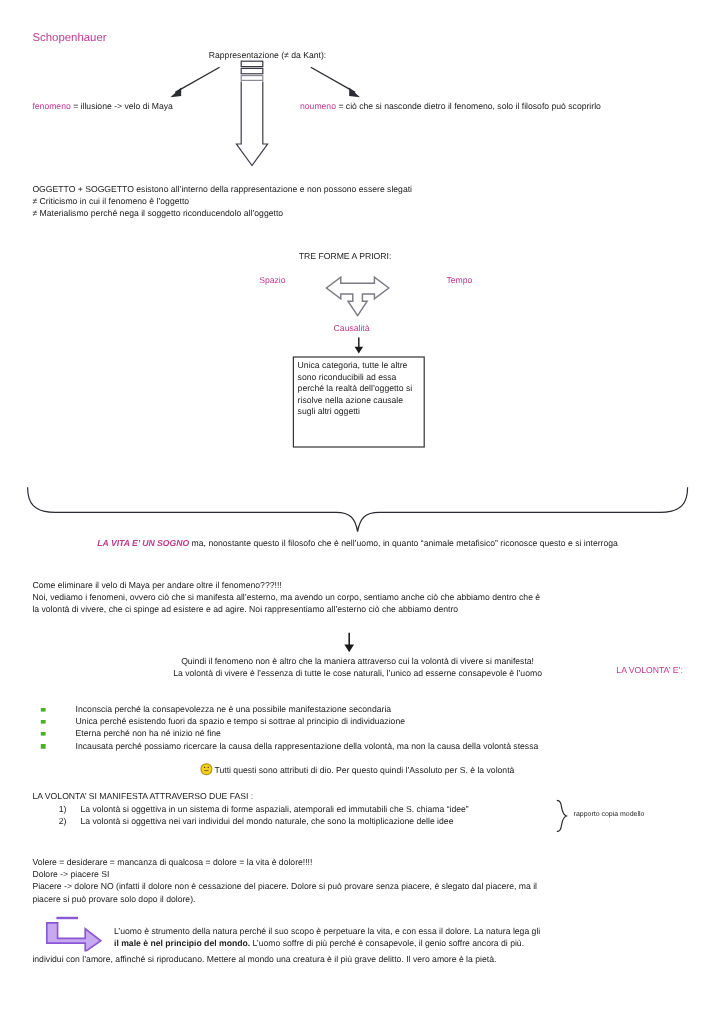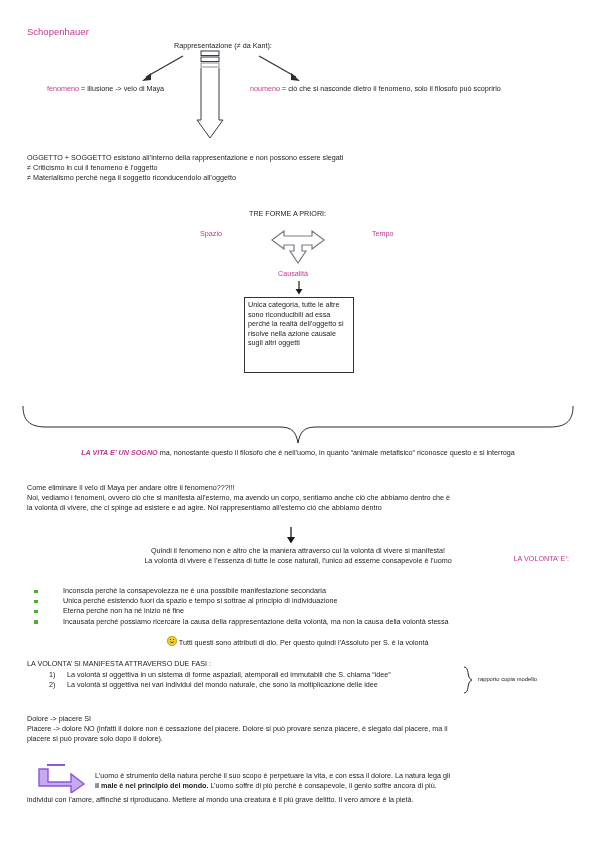--- a/index.html
+++ b/index.html
@@ -36,31 +36,31 @@
   #rappr-label { left: 174px; top: 41px; }
 
   
   #big-arrow { left: 196px; top: 50px; }
 
   
   #arrow-left-diag  { left: 140px; top: 55px; }
   #arrow-right-diag { left: 258px; top: 55px; }
 
   
-  #fenomeno-line { left: 27px; top: 84px; margin-left: 20px; }
+  #fenomeno-line { left: 27px; top: 84px; }
   #noumeno-line  { left: 250px; top: 84px; }
 
   
   #oggetto-block { left: 27px; top: 153px; }
   #oggetto-block .ln { display: block; }
 
   
   #tre-forme-label { left: 249px; top: 209px; }
   #three-arrow { left: 265px; top: 220px; }
-  #spazio-label { left: 200px; top: 229px; }
+  #spazio-label { left: 216px; top: 229px; }
   #tempo-label  { left: 372px; top: 229px; }
   #causalita-label { left: 278px; top: 269px; }
   #causalita-arrow { left: 294px; top: 281px; }
 
   
   #unica-box {
     left: 244px; top: 297px;
     width: 110px; height: 76px;
     border: 1px solid #333;
     box-sizing: border-box;
@@ -281,20 +281,21 @@
   </div>
 </div>
 <div class="abs" id="fasi-brace">
   <svg width="12" height="28" viewBox="0 0 12 28">
     <path d="M2 1 C8 1, 4 12, 10 14 C4 16, 8 27, 2 27" fill="none" stroke="#2b2b33" stroke-width="1"></path>
   </svg>
 </div>
 <div class="abs t" id="fasi-note">rapporto copia modello</div>
 
 <div class="abs t" id="volere-block">
+  <span class="ln">Volere = desiderare = mancanza di qualcosa = dolore = la vita è dolore!!!!</span>
   <span class="ln">Dolore -&gt; piacere SI</span>
   <span class="ln">Piacere -&gt; dolore NO (infatti il dolore non è cessazione del piacere. Dolore si può provare senza piacere, è slegato dal piacere, ma il</span>
   <span class="ln">piacere si può provare solo dopo il dolore).</span>
 </div>
 <div class="abs" id="underline-mark"></div>
 
 <div class="abs" id="curve-arrow">
   <svg width="52" height="26" viewBox="0 0 52 26">
     <path d="M4 2 L13 2 L13 15 L36 15 L36 7 L49 17 L36 26 L36 19 L4 19 Z" fill="#c7a9ef" stroke="#8b57d6" stroke-width="1.4" stroke-linejoin="miter"></path>
   </svg>

